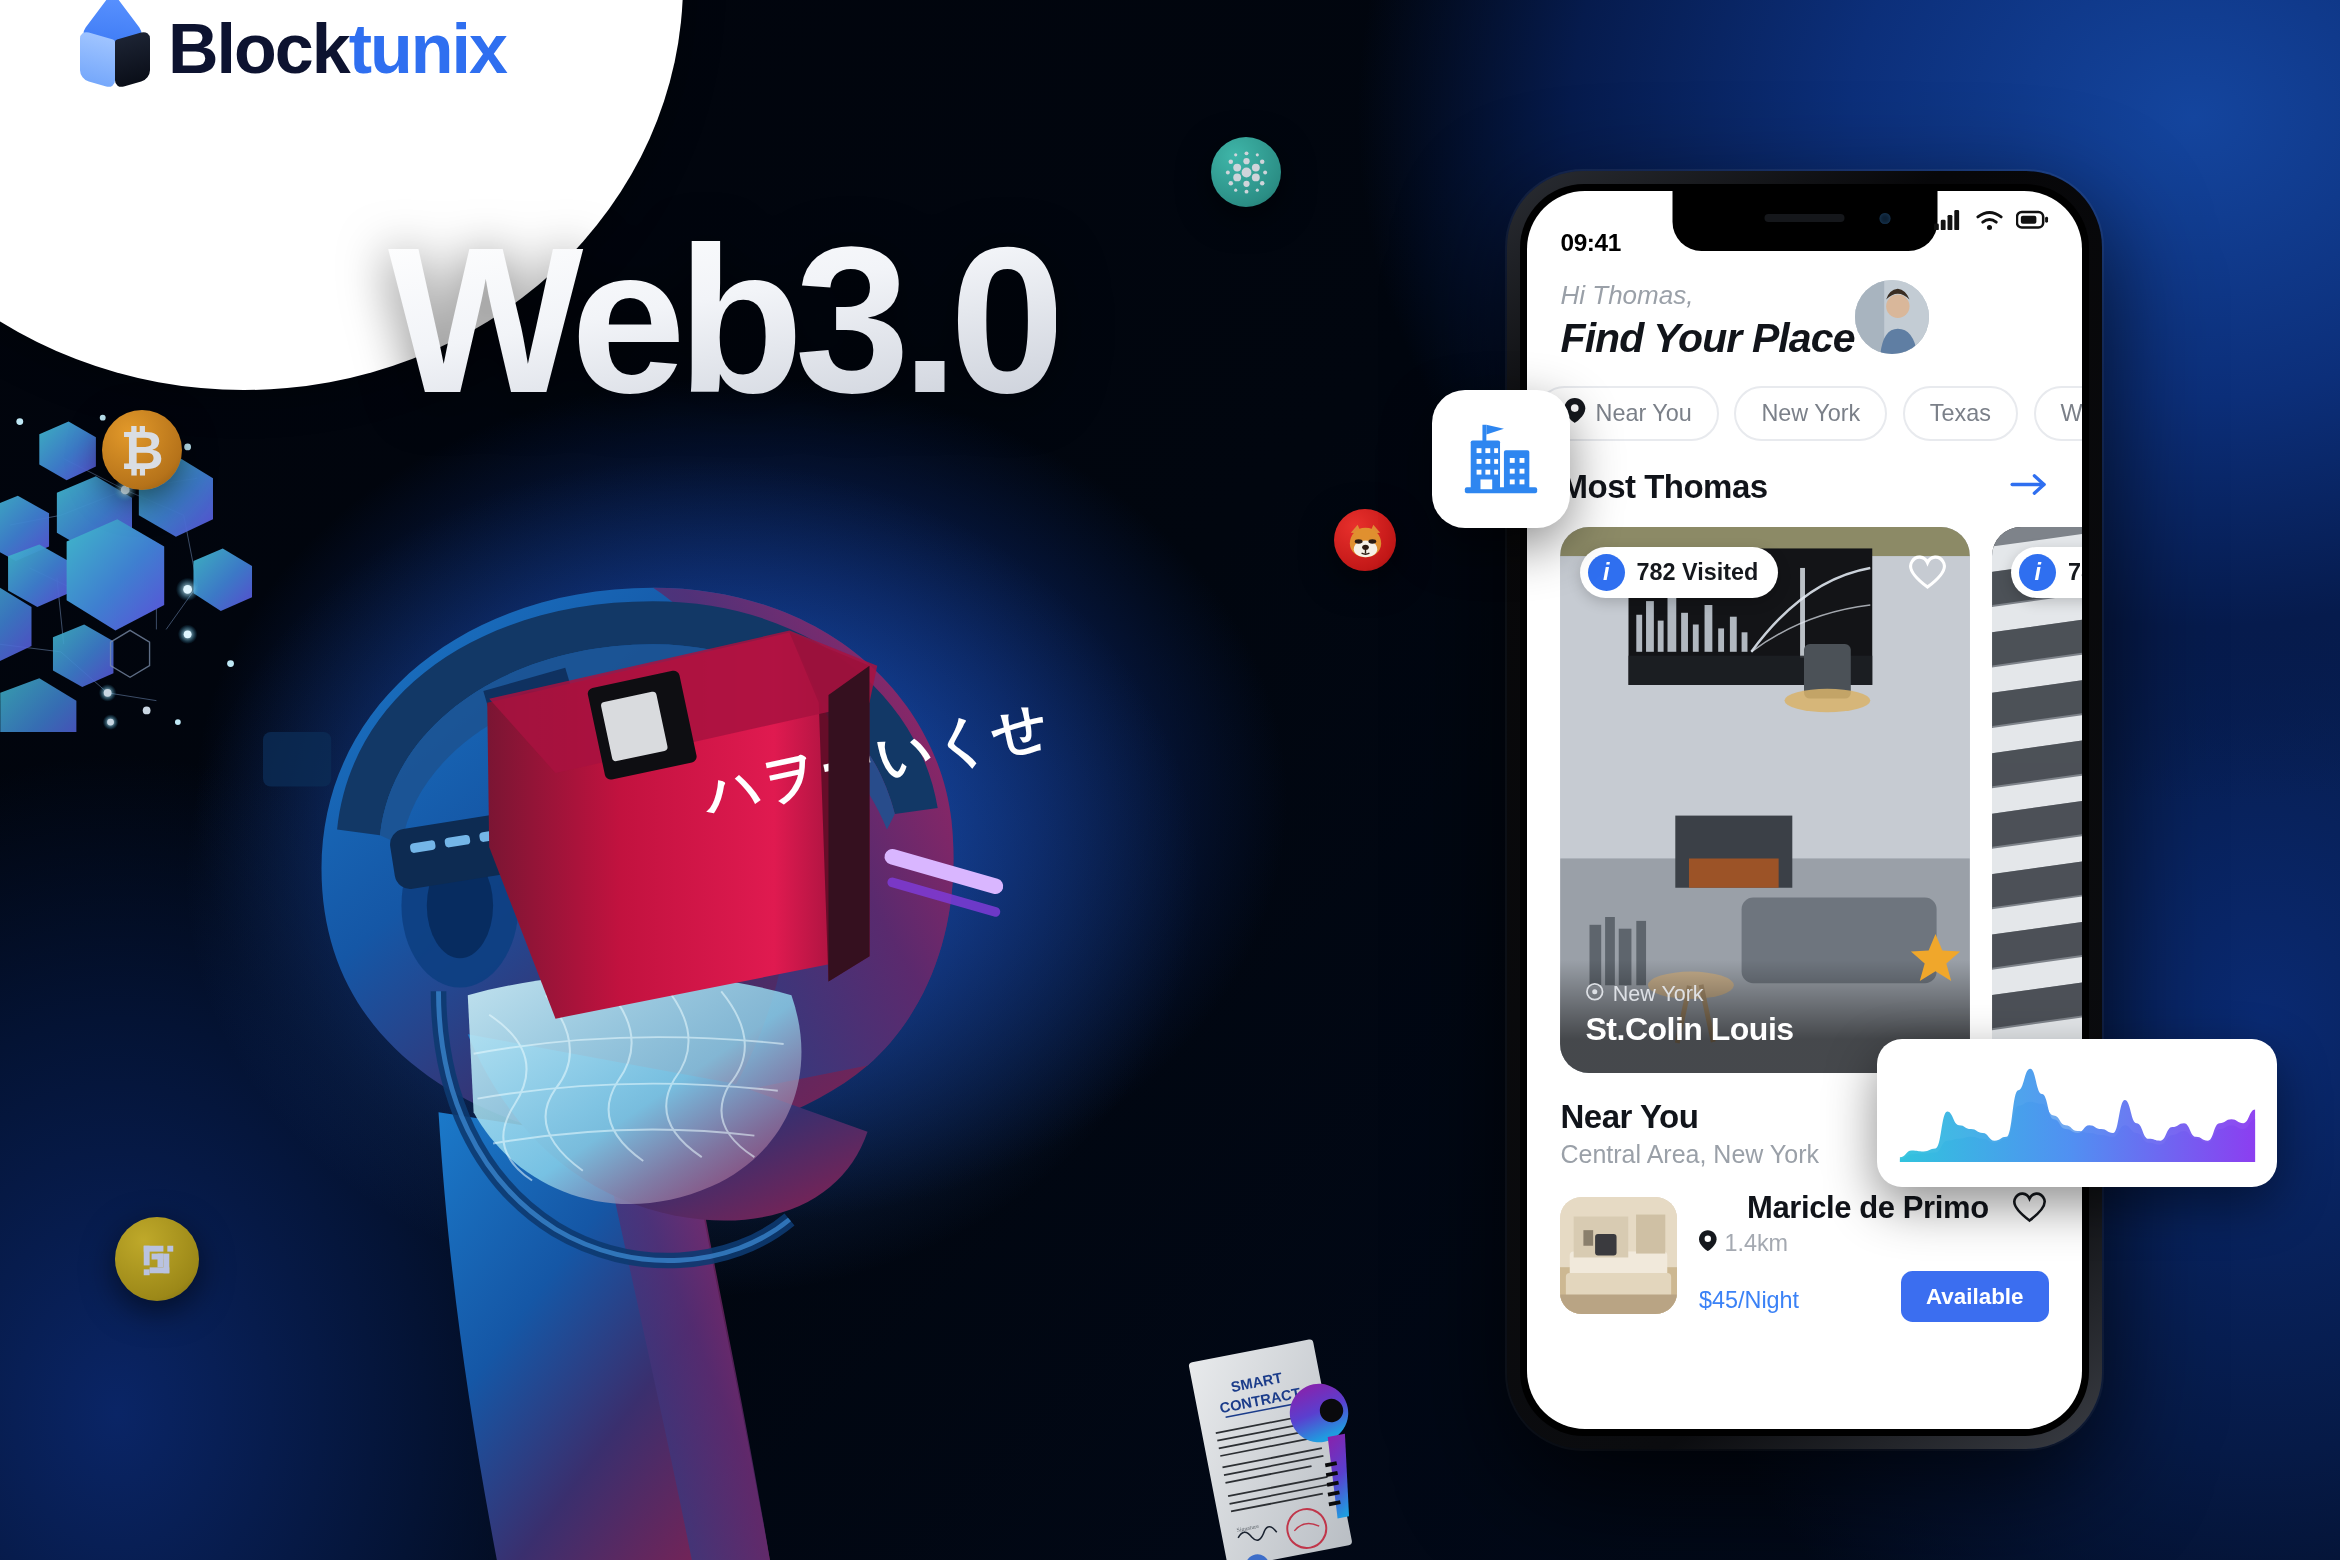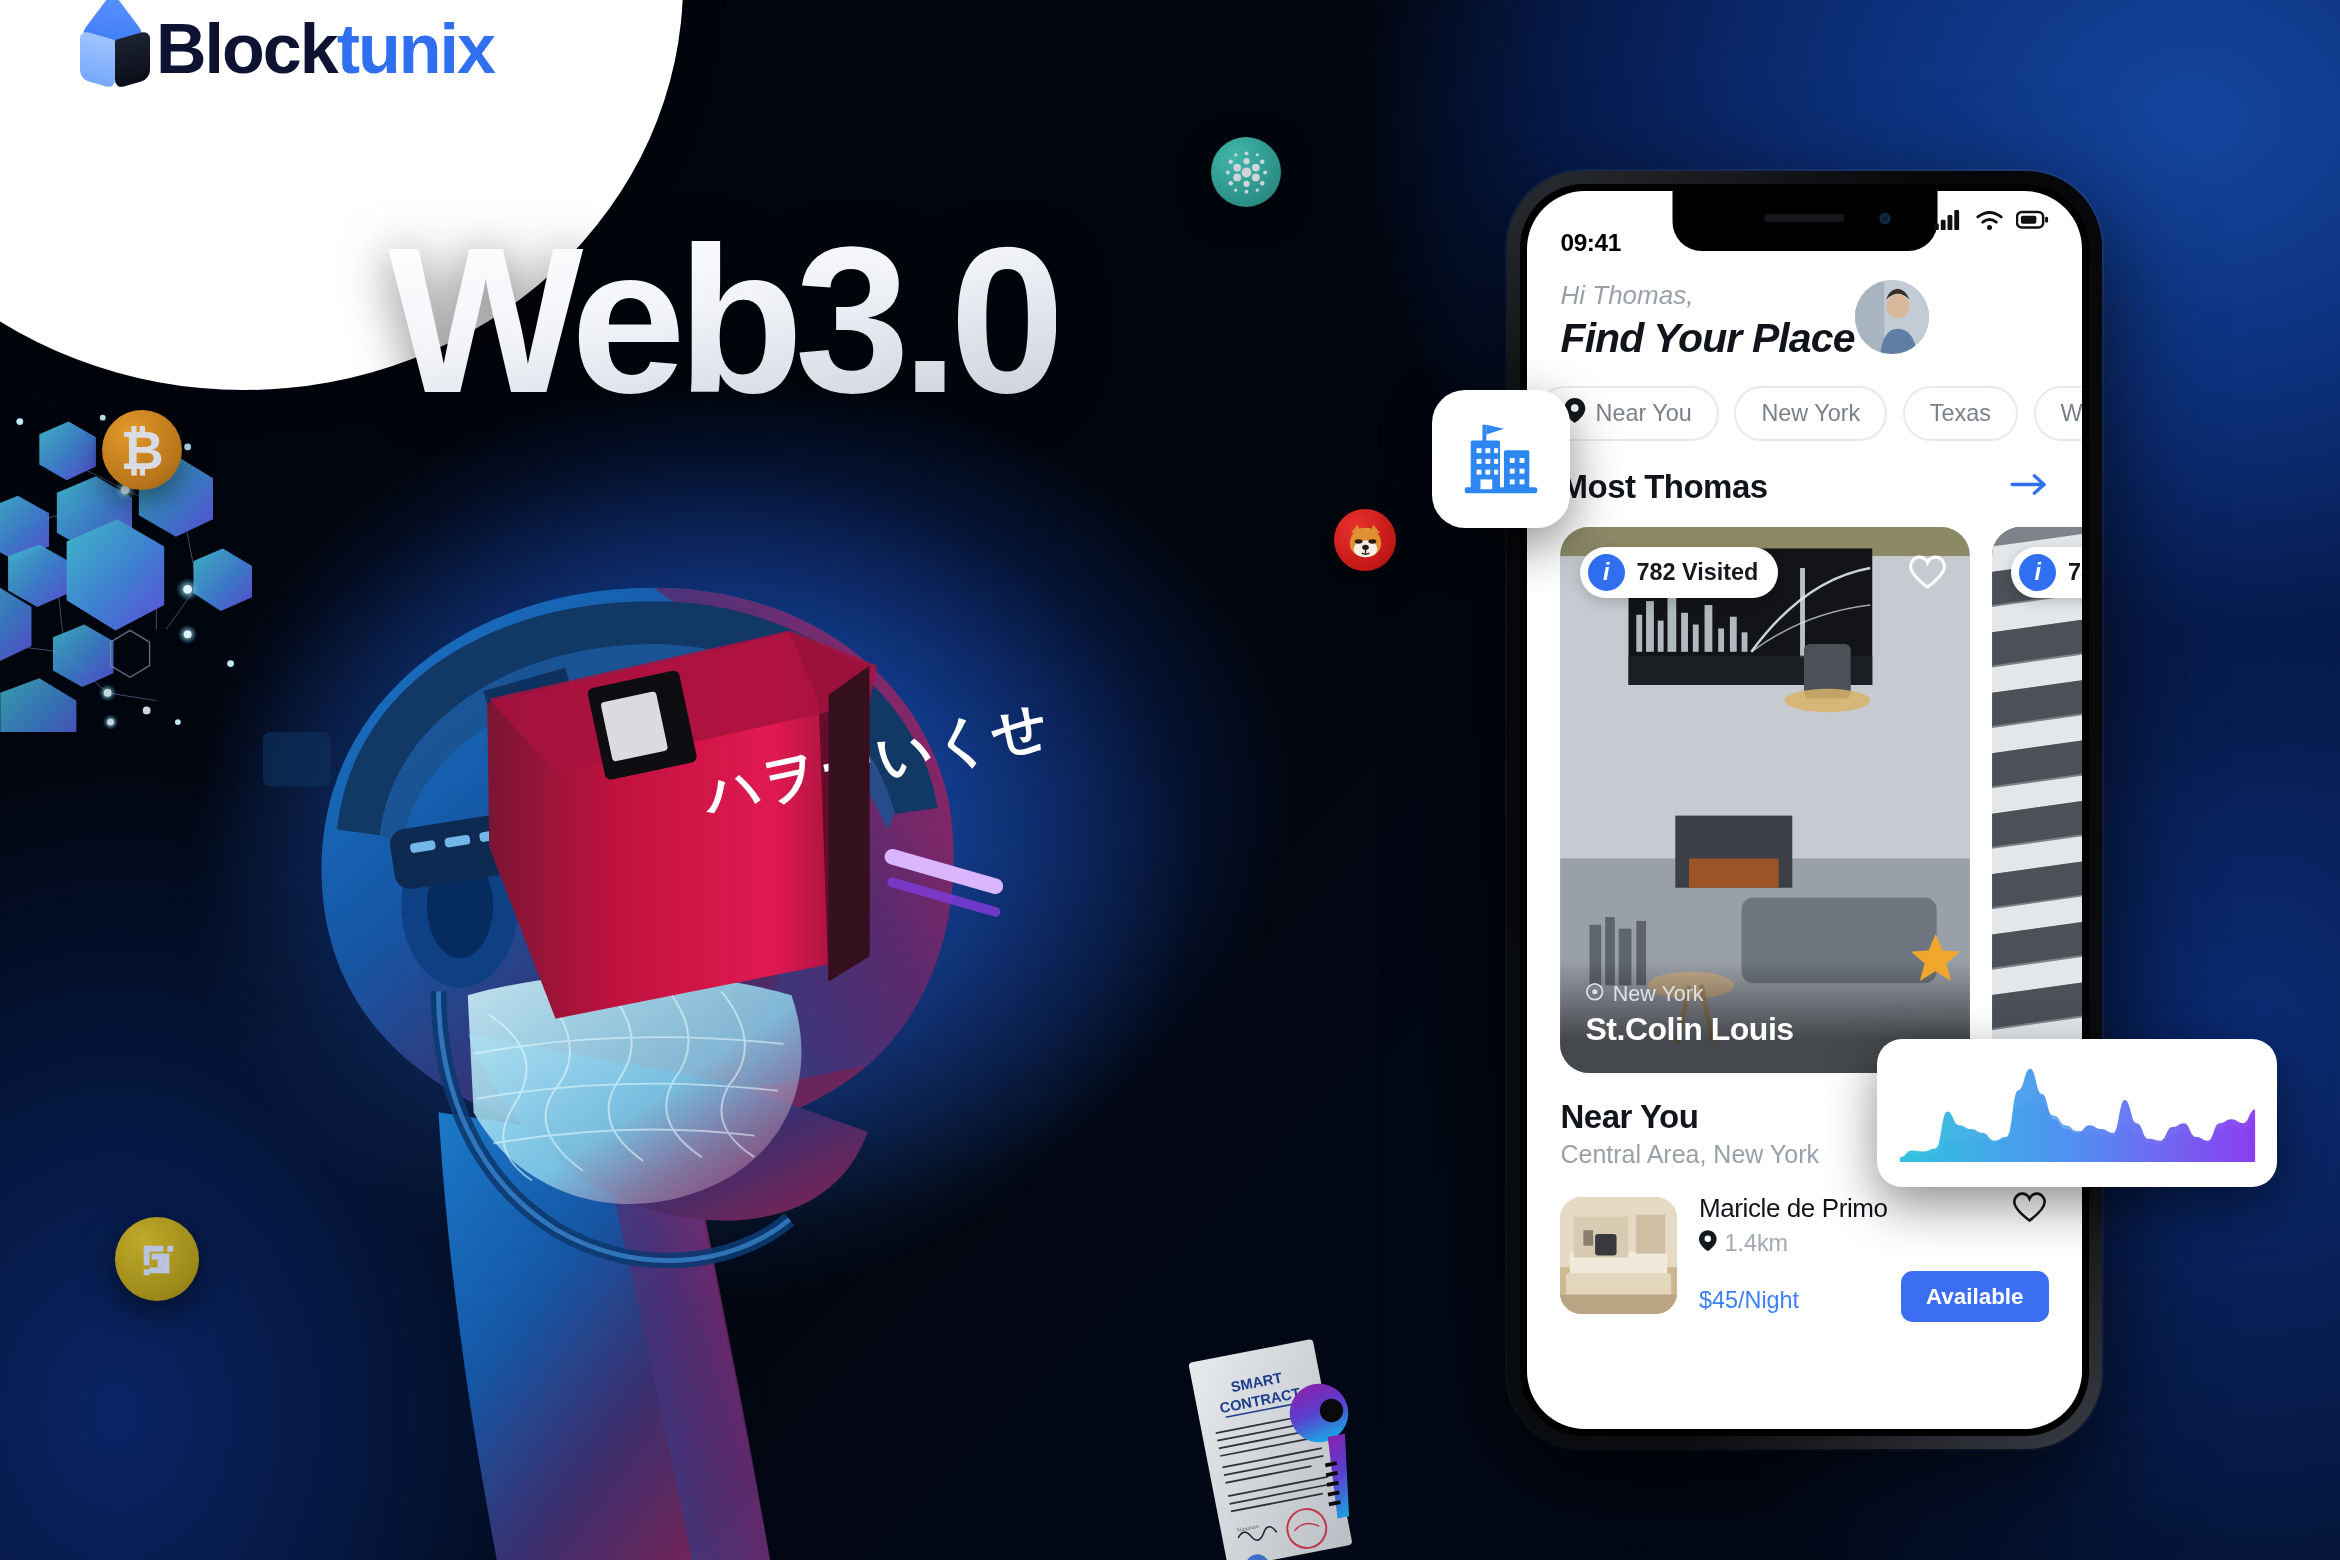--- a/index.html
+++ b/index.html
@@ -15,21 +15,21 @@
       radial-gradient(ellipse 780px 605px at 741px 800px, #0d3fa0 0%, #081f55 38%, rgba(1,5,16,0) 70%),
       linear-gradient(135deg,#01040c 0%,#01060f 45%,#020a1c 100%);
   }
 
   
   #logoArc{
     position:absolute; left:-195px; top:-312px; width:878px; height:702px;
     background:#fff; border-radius:0 0 50% 50%/0 0 58% 58%;
     box-shadow:0 5.9px 39px rgba(0,0,0,.35);
   }
-  #logoWrap{ position:absolute; left:78px; top:7.8px; display:flex; align-items:center; gap:2px; }
+  #logoWrap{ position:absolute; left:78px; top:7.8px; display:flex; align-items:center; gap:14px; }
   .cube3d{ position:relative; width:76px; height:82px; }
   .cube3d .topF{ position:absolute; left:7.8px; top:0; width:53px; height:53px; background:linear-gradient(140deg,#5b93ff,#2f6ff0); transform:rotate(45deg) skew(8deg,8deg); border-radius:8.8px; }
   .cube3d .leftF{ position:absolute; left:2px; top:27px; width:35px; height:49px; background:linear-gradient(180deg,#9fc4ff,#76a8fb); border-radius:8.8px 2px 8.8px 8.8px; transform:skewY(16deg); }
   .cube3d .rightF{ position:absolute; left:37px; top:27px; width:35px; height:49px; background:linear-gradient(180deg,#1c2333,#0a0e18); border-radius:2px 8.8px 8.8px 8.8px; transform:skewY(-16deg); }
   #logoText{ font-size:70px; font-weight:800; letter-spacing:-2px; line-height:1; }
   #logoText .b1{ color:#0d1330; }
   #logoText .b2{ color:#2f6ff0; }
 
   
   #headline{
@@ -117,21 +117,21 @@
 
   .nearRow{ display:flex; align-items:flex-start; justify-content:space-between; padding:25px 33px 0 33px; }
   .nearSub{ font-size:25px; color:#9aa0a8; margin-top:3.9px; }
   .onMap{ font-size:25px; color:#f0645f; font-weight:600; }
 
   .listItem{ display:flex; align-items:center; gap:21.5px; padding:19.5px 33px 0 33px; }
   .thumb{ width:117px; height:117px; border-radius:21.5px; overflow:hidden; flex:0 0 auto;
           background:linear-gradient(150deg,#e8dcc9,#cbb99c); }
   .liBody{ flex:1; min-width:0; }
   .liTop{ display:flex; align-items:center; justify-content:space-between; }
-  .liName{ font-size:26px; font-weight:400; color:#11141a; letter-spacing:-0.4px; }
+  .liName{ font-size:31px; font-weight:700; color:#11141a; letter-spacing:-0.4px;margin-left:48px; }
   .liDist{ display:flex; align-items:center; gap:7.8px; font-size:23.4px; color:#a4a9b1; margin-top:2px; }
   .liBottom{ display:flex; align-items:center; justify-content:space-between; margin-top:13.7px; }
   .liPrice{ font-size:33px; font-weight:800; color:#11141a; }
   .liPrice span{ font-size:23.4px; font-weight:400; color:#3b82f6; }
   .availBtn{ background:#3b6ef0; color:#fff; font-size:22.4px; font-weight:600; border:0; border-radius:11.7px;
              padding:12.7px 25px; font-family:"Liberation Sans", sans-serif; }
 
   
   #bldgCard{
     position:absolute; left:1432px; top:390px; width:138px; height:138px; background:#fff;

